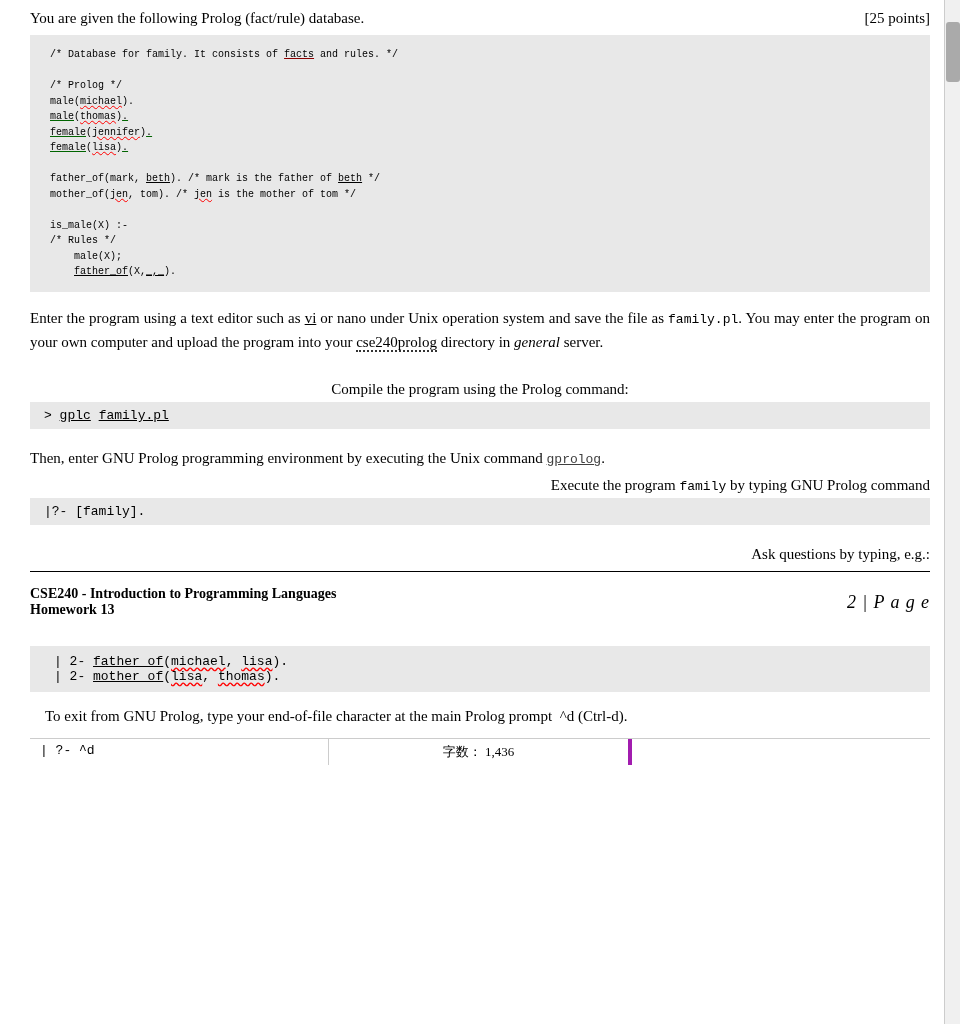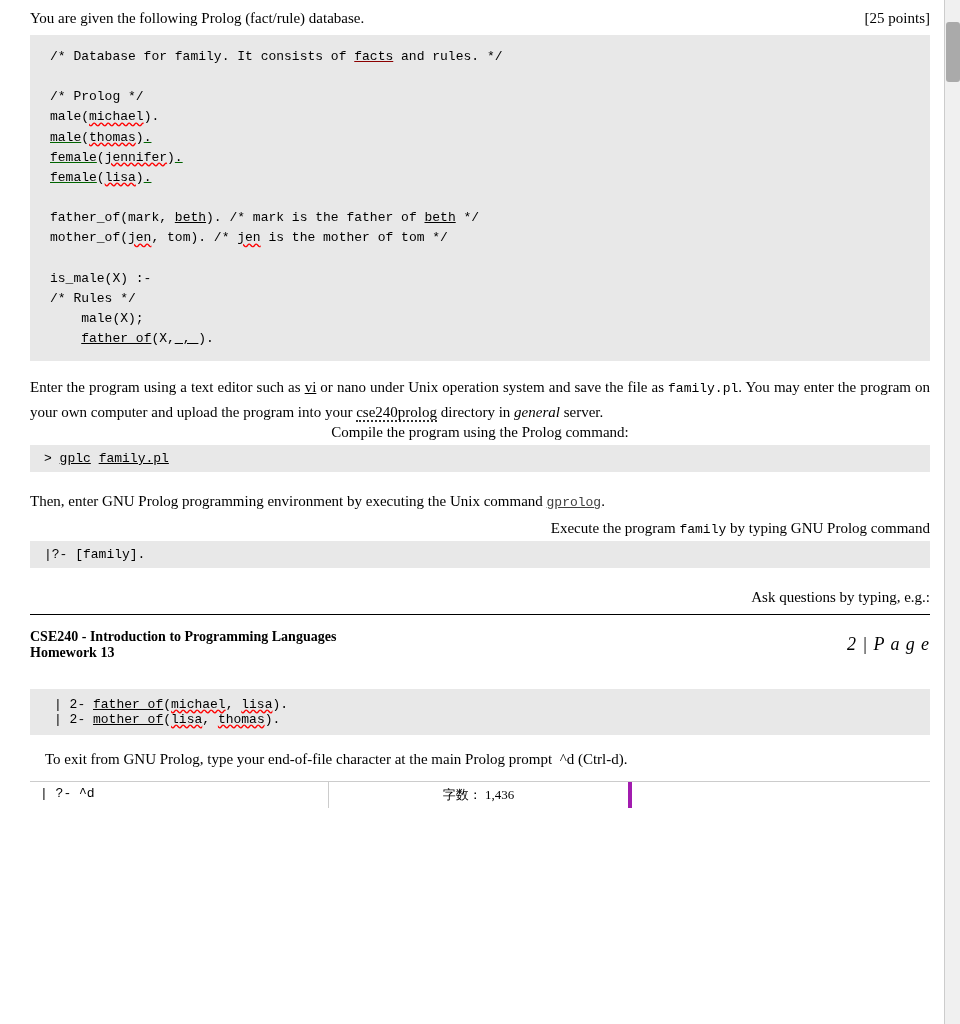--- a/index.html
+++ b/index.html
@@ -49,33 +49,33 @@
     }
     .points {
       font-size: 15px;
       white-space: nowrap;
     }
 
     .code-block {
       background: #e8e8e8;
       padding: 12px 20px;
       font-family: "Courier New", Courier, monospace;
-      font-size: 13px;
+      font-size: 10px;
       line-height: 1.55;
       margin-bottom: 14px;
       color: #000;
     }
 
     .code-block .comment { color: #000; }
 
     .prose-paragraph {
       font-size: 15px;
       line-height: 1.6;
       text-align: justify;
-      margin-bottom: 0;
+      margin-bottom: 27px;
     }
 
     .inline-code {
       font-family: "Courier New", Courier, monospace;
       font-size: 13px;
       color: #000;
     }
 
     .underline-dotted {
       border-bottom: 2px dotted #333;

